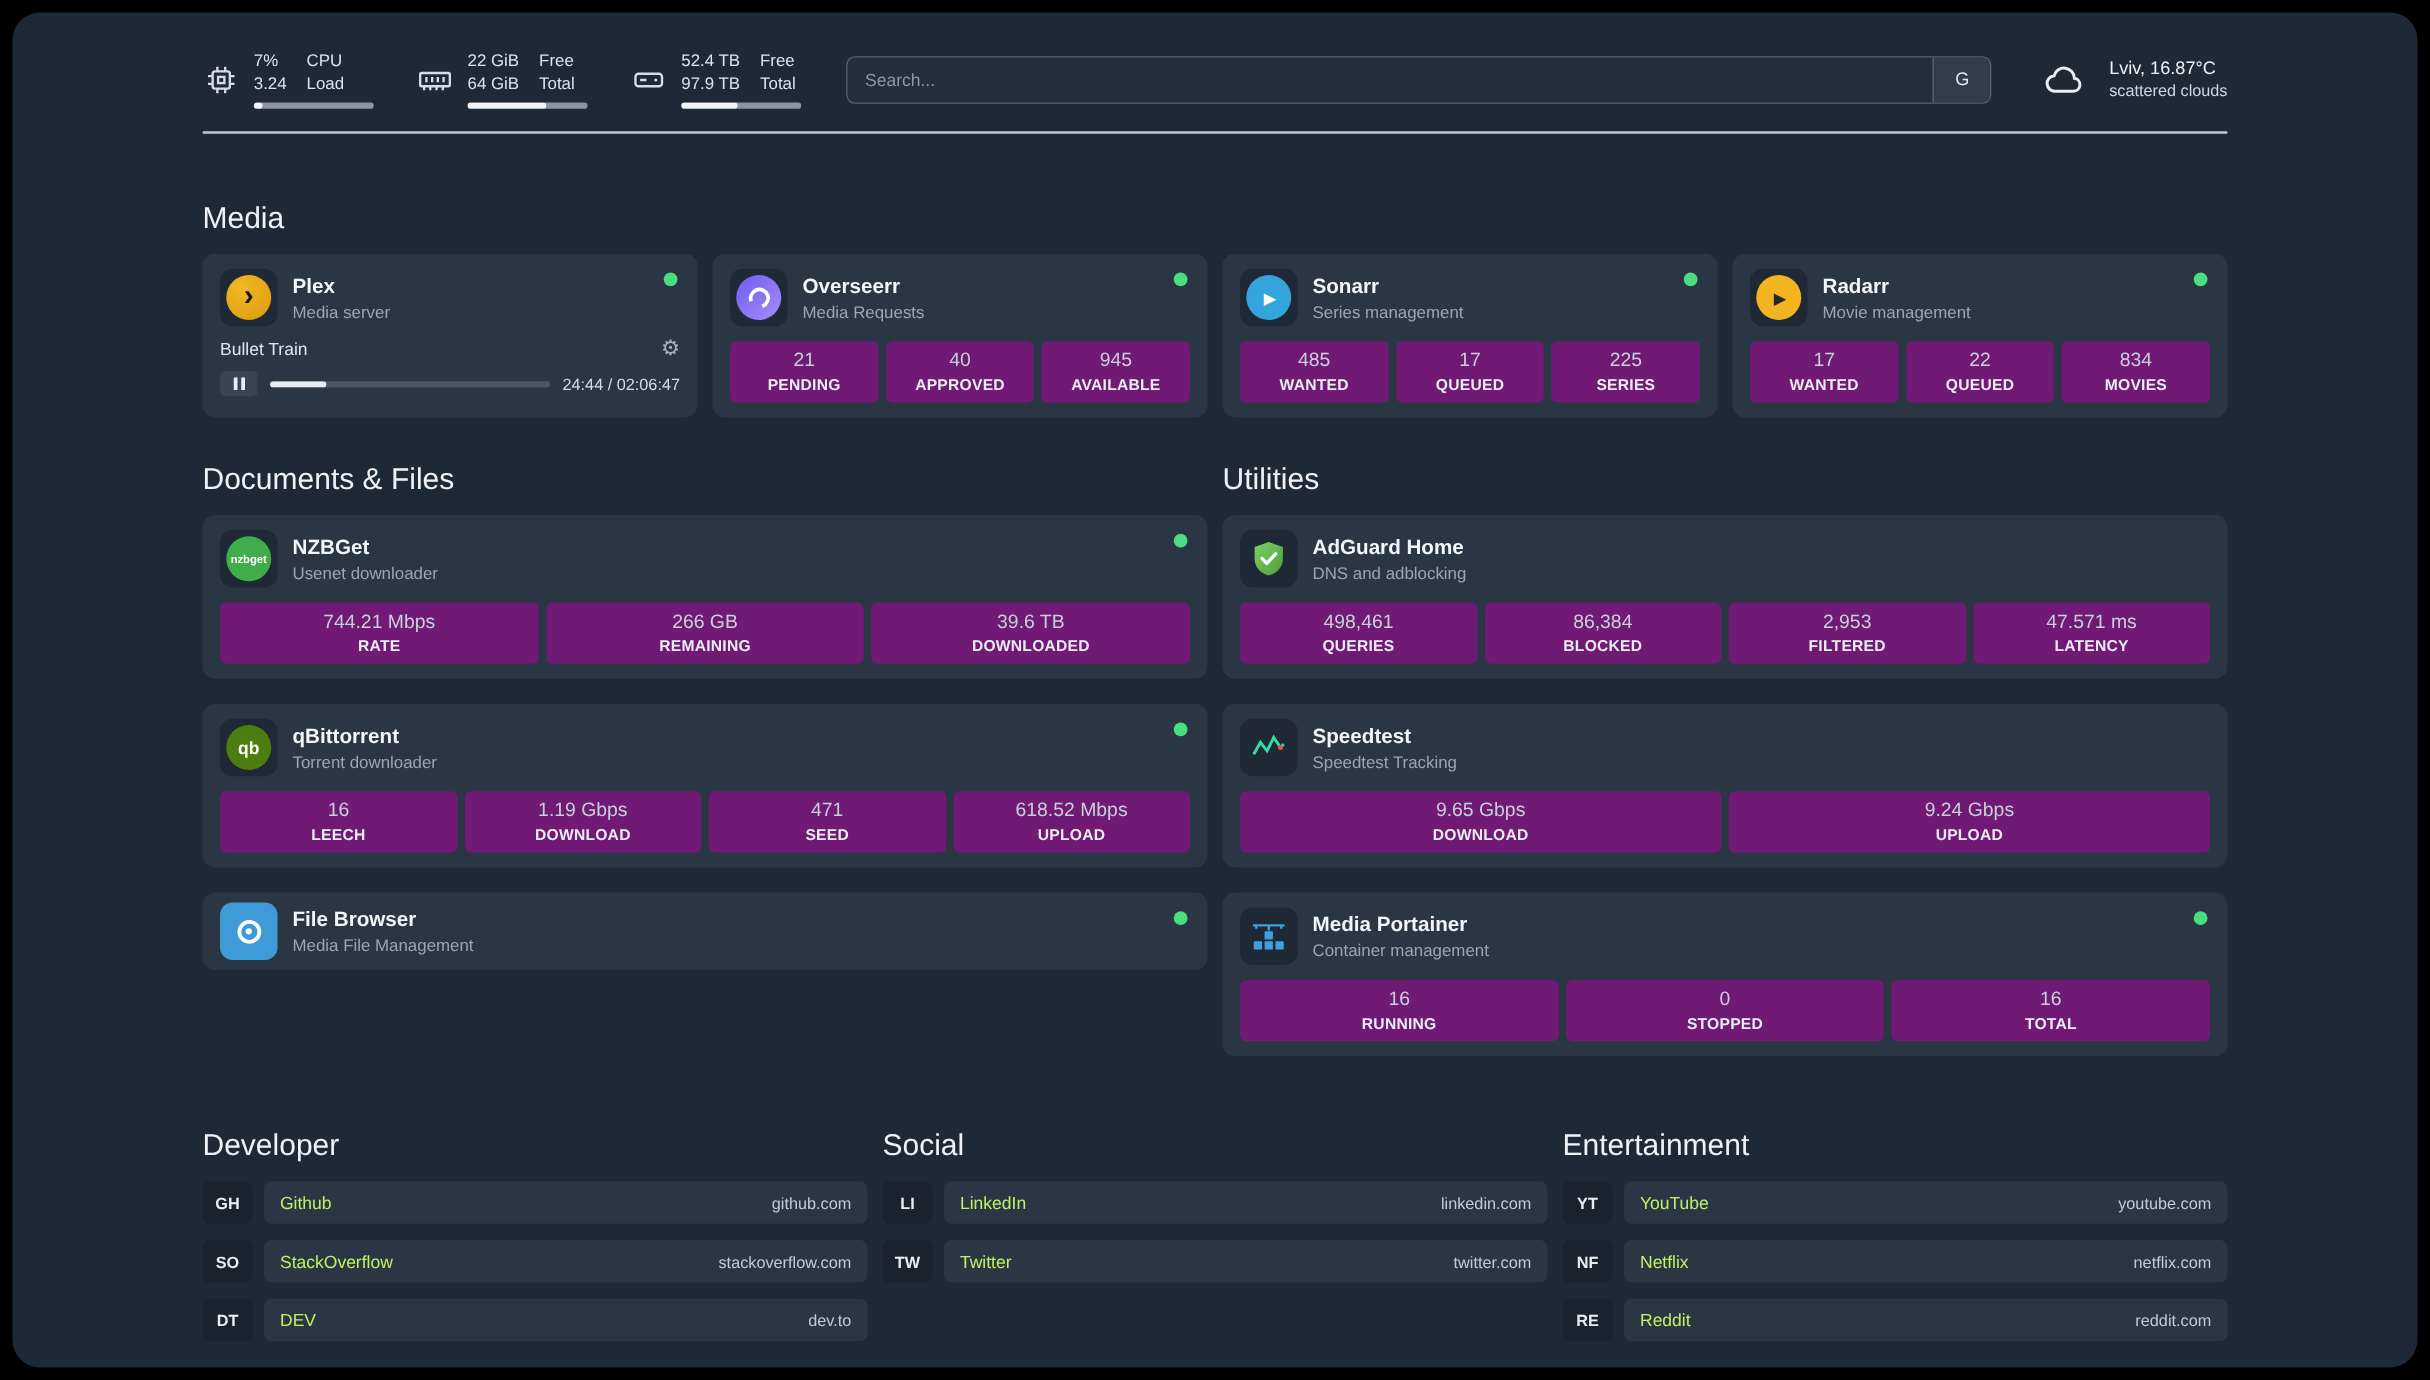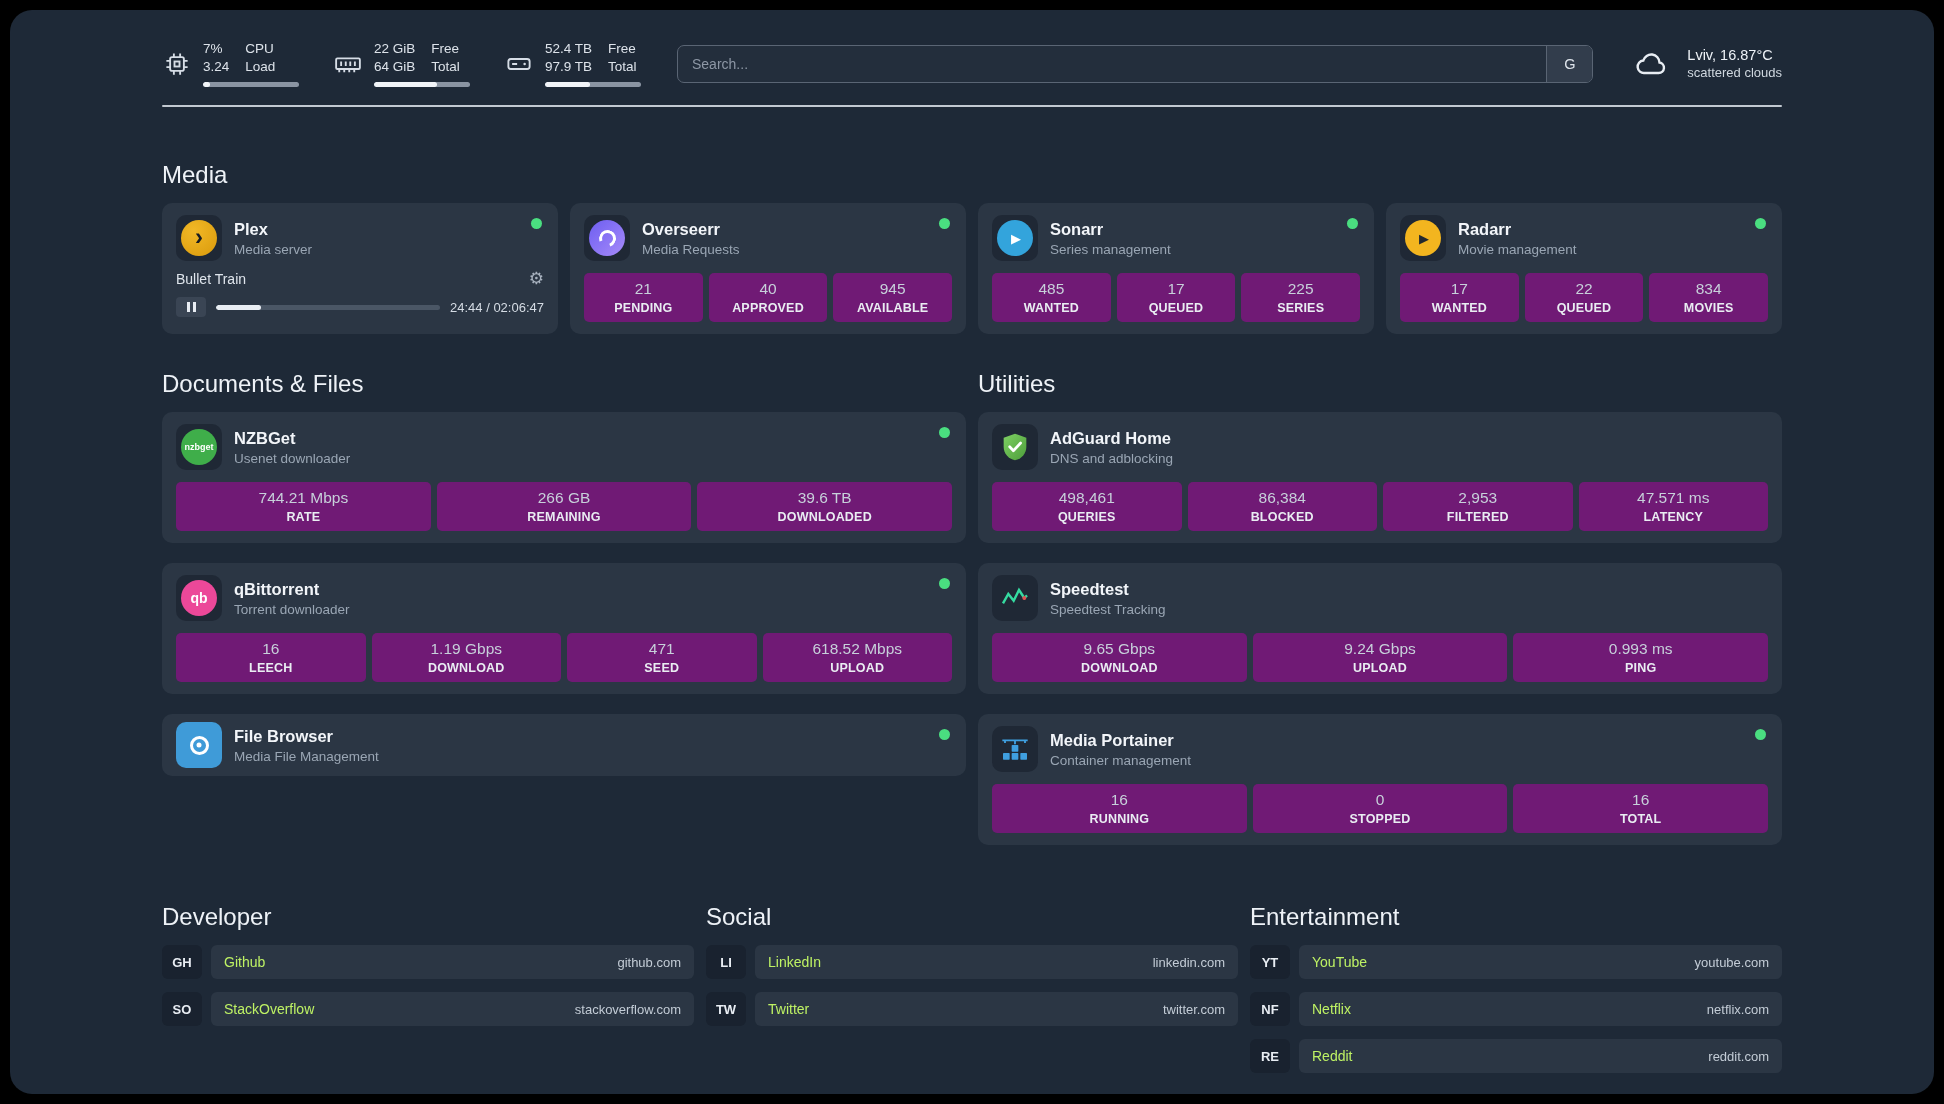--- a/index.html
+++ b/index.html
@@ -63,21 +63,21 @@
   .plex-glyph { color: #161b24; font-size: 24px; font-weight: 700; margin-top: -3px; }
   .circ-overseerr { background: linear-gradient(135deg, #6d5ef0, #a78bfa); }
   .swirl { width: 17px; height: 17px; border: 3.5px solid #fff; border-radius: 50%;
            border-bottom-color: transparent; transform: rotate(25deg); }
   .circ-sonarr { background: #33a4dc; }
   .sonarr-glyph { color: #fff; font-size: 13px; padding-left: 2px; }
   .circ-radarr { background: #f3b51f; }
   .radarr-glyph { color: #23292f; font-size: 13px; padding-left: 2px; }
   .circ-nzbget { background: #3fae4a; }
   .nzbget-text { color: #fff; font-size: 9px; font-weight: 700; }
-  .circ-qb { background: #ec4899; }
+  .circ-qb { background: #4d7c0f; }
   .qb-text { color: #fff; font-size: 14px; font-weight: 700; }
   .icon-fb { background: #3f9bd8; }
   .fb-ring { position: relative; width: 19px; height: 19px; border: 3px solid #fff; border-radius: 50%; }
   .fb-ring::after { content: ""; position: absolute; width: 5px; height: 5px; background: #fff;
                     border-radius: 50%; left: 50%; top: 50%; transform: translate(-50%, -50%); }
   .app-icon svg { width: 32px; height: 32px; }
 
   
   .player { margin-top: 9px; text-align: right; }
   .player-row1 { display: flex; align-items: center; justify-content: space-between;
@@ -464,24 +464,20 @@
             </div>
             <div class="stats">
               <div class="stat">
                 <div class="stat-value">9.65 Gbps</div>
                 <div class="stat-label">DOWNLOAD</div>
               </div>
               <div class="stat">
                 <div class="stat-value">9.24 Gbps</div>
                 <div class="stat-label">UPLOAD</div>
               </div>
-              <div class="stat">
-                <div class="stat-value">0.993 ms</div>
-                <div class="stat-label">PING</div>
-              </div>
             </div>
           </div>
 
           <div class="card">
             <div class="card-head">
               <div class="app-icon">
                 <svg viewBox="0 0 24 24" fill="#3f9fe0">
                   <rect x="3" y="15" width="5" height="5" rx="0.5"></rect>
                   <rect x="9.5" y="15" width="5" height="5" rx="0.5"></rect>
                   <rect x="16" y="15" width="5" height="5" rx="0.5"></rect>
@@ -527,20 +523,27 @@
               <span class="bm-url">github.com</span>
             </div>
           </div>
           <div class="bm-row">
             <div class="bm-abbr">SO</div>
             <div class="bm-pill">
               <span class="bm-name">StackOverflow</span>
               <span class="bm-url">stackoverflow.com</span>
             </div>
           </div>
+          <div class="bm-row">
+            <div class="bm-abbr">DT</div>
+            <div class="bm-pill">
+              <span class="bm-name">DEV</span>
+              <span class="bm-url">dev.to</span>
+            </div>
+          </div>
         </div>
       </section>
 
       <section>
         <h2 class="section-title">Social</h2>
         <div class="bm-list">
           <div class="bm-row">
             <div class="bm-abbr">LI</div>
             <div class="bm-pill">
               <span class="bm-name">LinkedIn</span>

